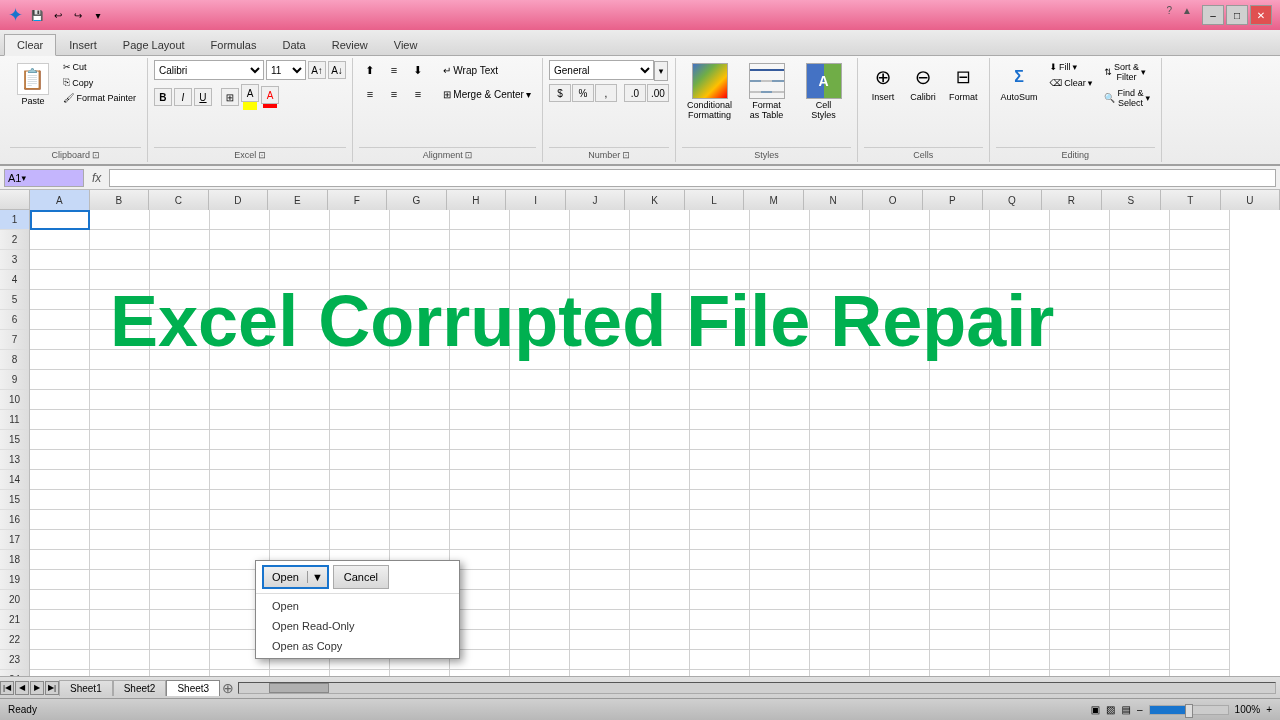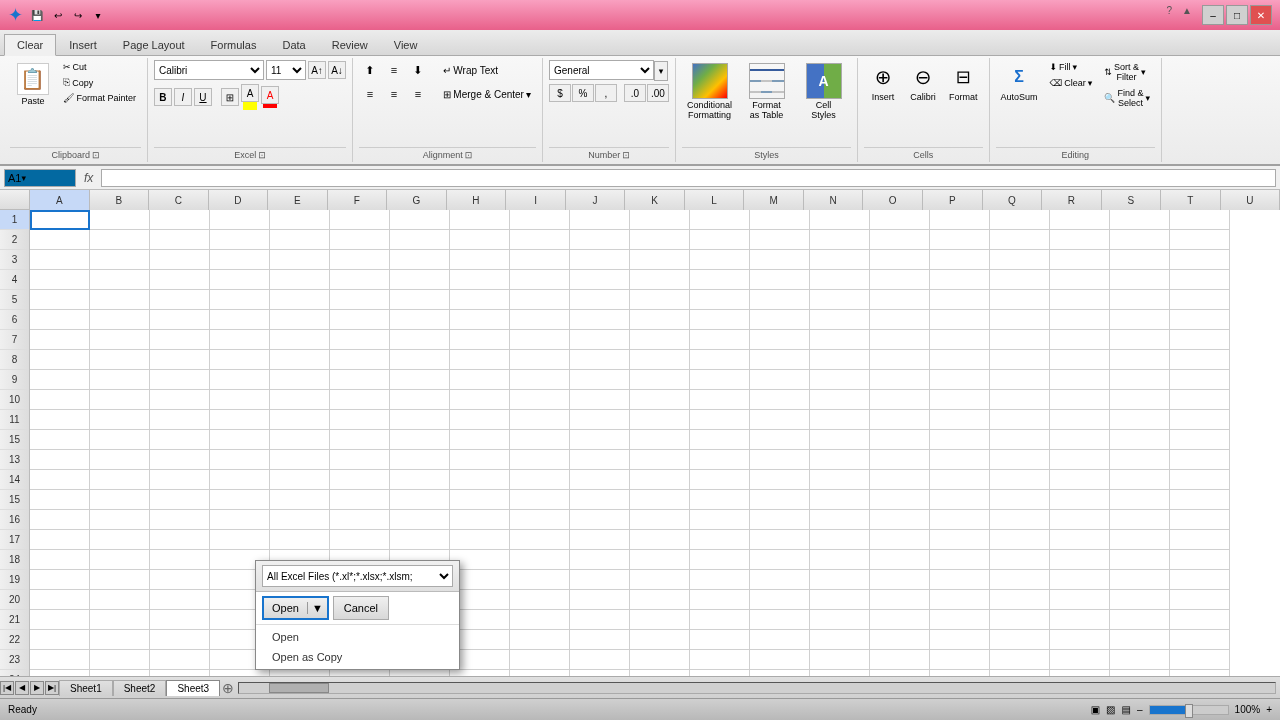--- a/index.html
+++ b/index.html
@@ -187,22 +187,22 @@
     .formula-bar {
       background: #f0f0f0;
       height: 24px;
       display: flex;
       align-items: center;
       border-bottom: 1px solid #bbb;
       padding: 0 4px;
       gap: 4px;
     }
     .name-box {
-      width: 72px; height: 18px; border: 1px solid #aaa;
-      background: #0369a1; font-size: 11px; padding: 0 3px;
+      width: 80px; height: 18px; border: 1px solid #aaa;
+      background: #c4b5fd; font-size: 11px; padding: 0 3px;
       display: flex; align-items: center;
     }
     .formula-fx { font-size: 12px; color: #555; padding: 0 4px; font-style: italic; }
     .formula-input {
       flex: 1; height: 18px; border: 1px solid #aaa;
       background: white; font-size: 11px; padding: 0 3px;
     }
     .col-headers {
       display: flex;
       background: linear-gradient(to bottom, #f0f0f0, #ddd);
@@ -677,20 +677,21 @@
       <div class="row-num">20</div>
       <div class="row-num">21</div>
       <div class="row-num">22</div>
       <div class="row-num">23</div>
       <div class="row-num">24</div>
 
     </div>
 
     <div class="grid-container">
 
+      <div class="big-text-overlay">Excel Corrupted File Repair</div>
 
       <div style="display:flex;flex-direction:column;">
 
         <div style="display:flex;">
           <div class="cell active" style="width:60px;"></div>
           <div class="cell" style="width:60px;"></div>
           <div class="cell" style="width:60px;"></div>
           <div class="cell" style="width:60px;"></div>
           <div class="cell" style="width:60px;"></div>
           <div class="cell" style="width:60px;"></div>
@@ -1212,34 +1213,30 @@
             <div class="cell" style="width: 60px;"></div>
             <div class="cell" style="width: 60px;"></div>
             <div class="cell" style="width: 60px;"></div>
             <div class="cell" style="width: 60px;"></div>
             <div class="cell" style="width: 60px;"></div>
             <div class="cell" style="width: 60px;"></div>
           </div>
       </div>
 
       <div class="dialog-overlay">
-        <div class="dialog-top">
-          <select class="file-type-select">
-            <option>All Excel Files (*.xl*;*.xlsx;*.xlsm;</option>
-          </select>
-        </div>
         <div class="dialog-btn-row">
           <div class="open-btn">
             <span class="open-btn-main">Open</span>
             <span class="open-btn-arrow">▼</span>
           </div>
           <button class="cancel-btn">Cancel</button>
         </div>
         <div class="dialog-menu">
           <div class="dialog-menu-item">Open</div>
+          <div class="dialog-menu-item">Open Read-Only</div>
           <div class="dialog-menu-item">Open as Copy</div>
 
         </div>
       </div>
     </div>
   </div>
 </div>
 
 <div style="display:flex; align-items:center; background: linear-gradient(to bottom, #e0e0e0, #d0d0d0); border-top:1px solid #aaa; height:22px;">
   <div class="tab-nav-btns">

